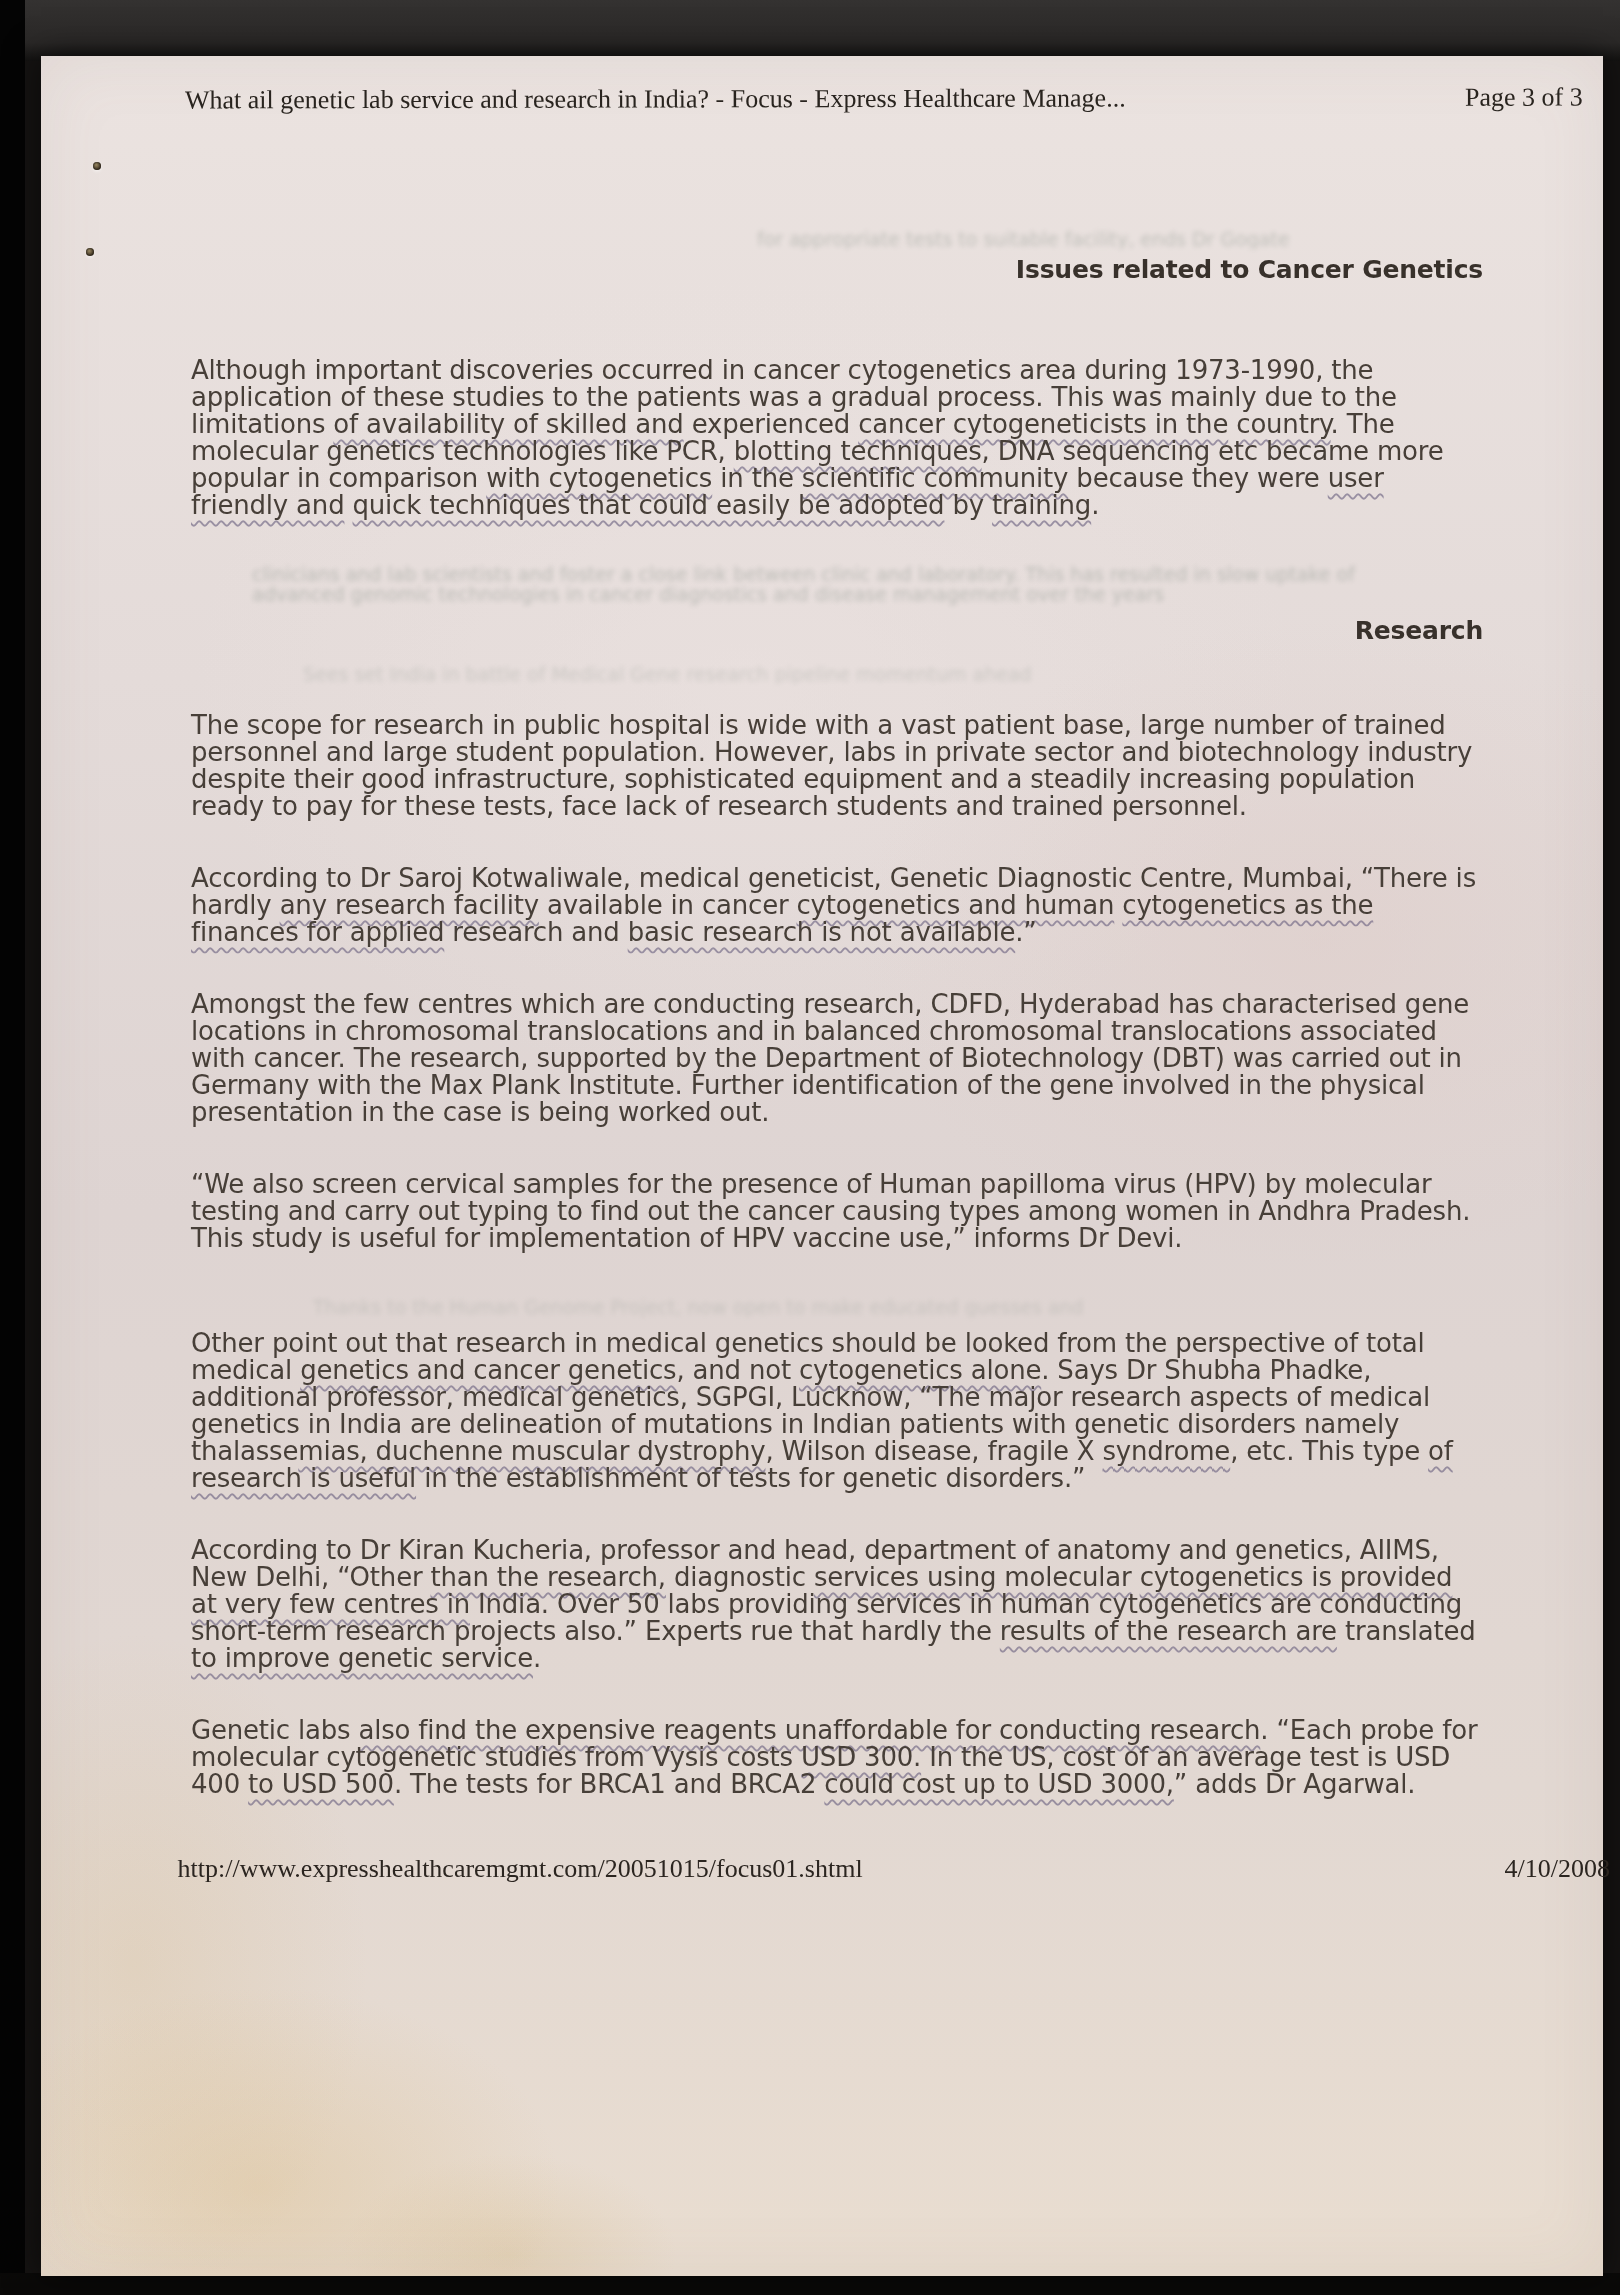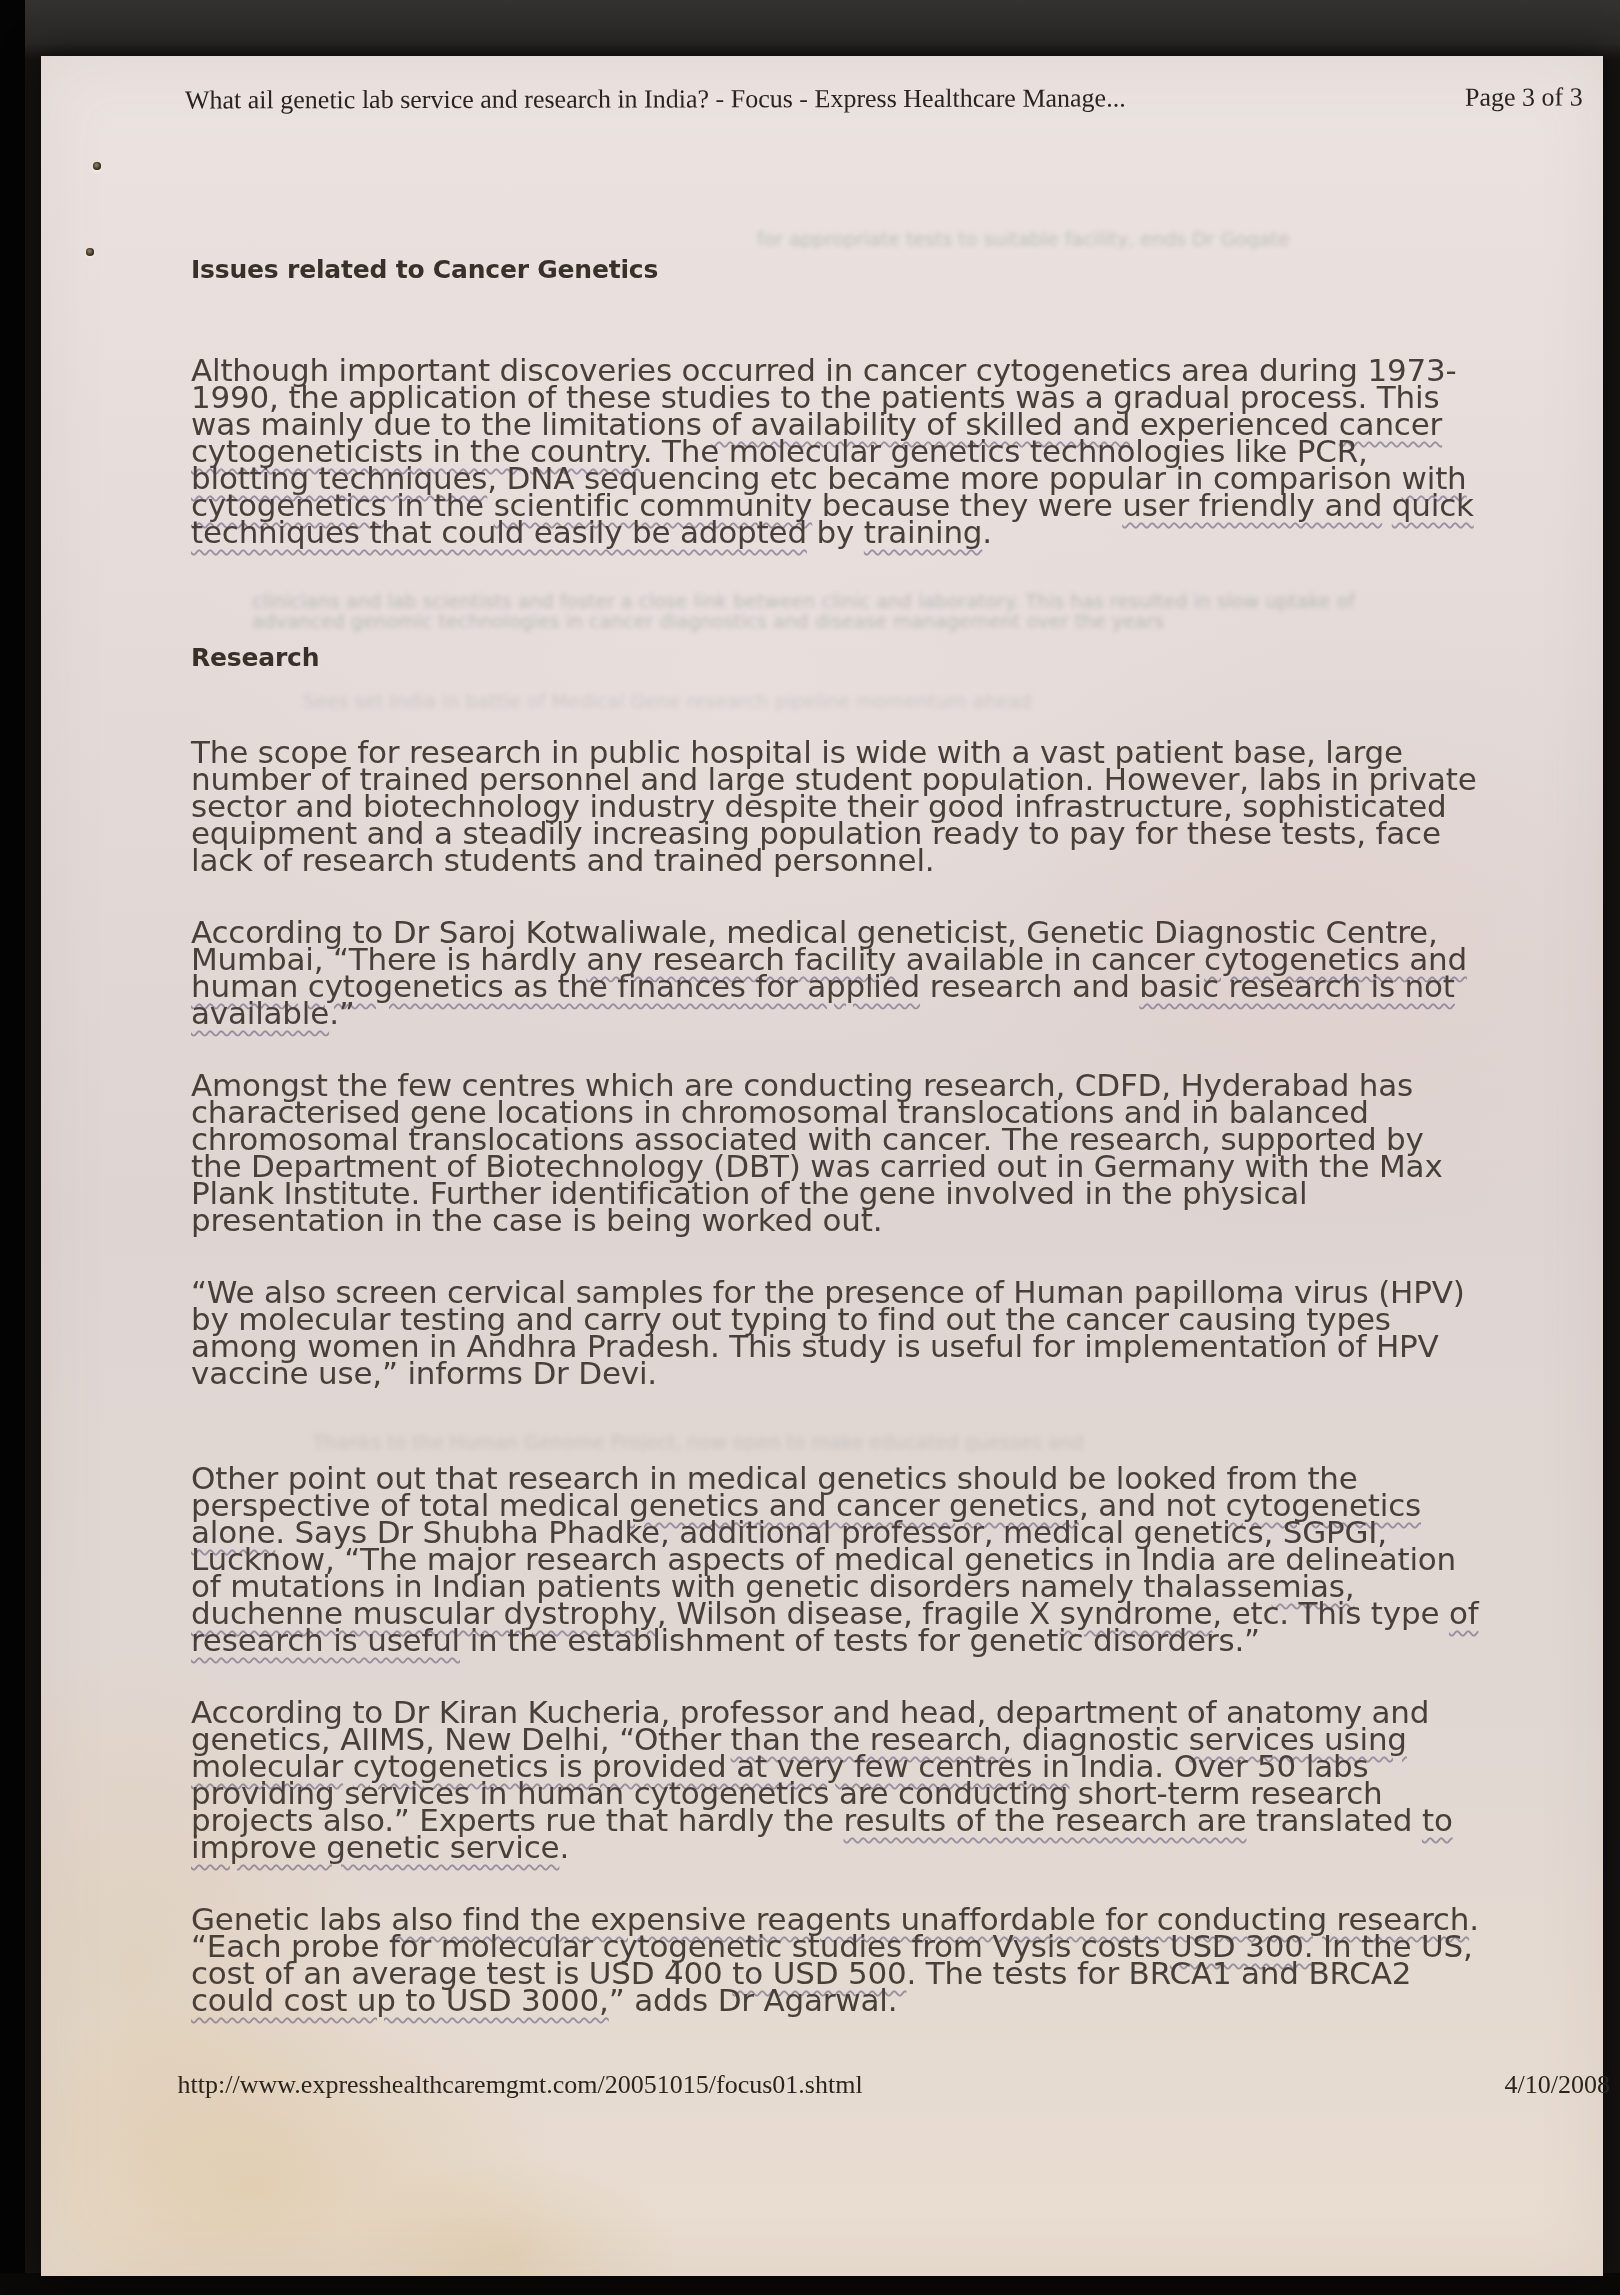--- a/index.html
+++ b/index.html
@@ -27,26 +27,26 @@
 
   .doc-header{
     display:flex;justify-content:space-between;align-items:baseline;
     margin:28px -100px 0 -5.7px;
     font-family:"Liberation Serif",serif;font-size:26px;color:#29241f;
     transform:rotate(-0.12deg);
   }
   .doc-header .pgnum{white-space:nowrap;margin-left:43px;}
 
   .section-heading{
-    font-size:25px;font-weight:700;color:#38312b;margin:0 0 19px 0;letter-spacing:-0.2px;
+    font-size:25px;font-weight:700;color:#38312b;margin:0 0 19px 0;letter-spacing:-0.2px;text-align:right;
   }
   #doc-body > h2:first-child{margin-top:141px;margin-bottom:73px;}
 
   .doc-para{
-    font-size:31px;line-height:27px;color:#473f38;letter-spacing:-0.2px;
+    font-size:26px;line-height:27px;color:#473f38;letter-spacing:-0.2px;
     margin:0 0 45px 0;text-align:left;
   }
   .u{
     text-decoration-line:underline;
     text-decoration-style:wavy;
     text-decoration-color:rgba(106,97,128,.62);
     text-decoration-thickness:2.1px;
     text-underline-offset:6.2px;
   }
 

